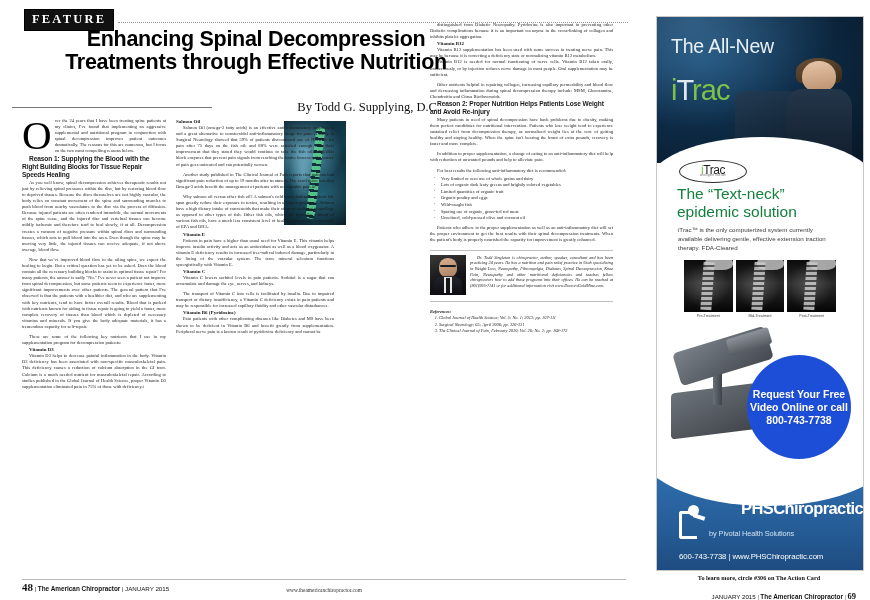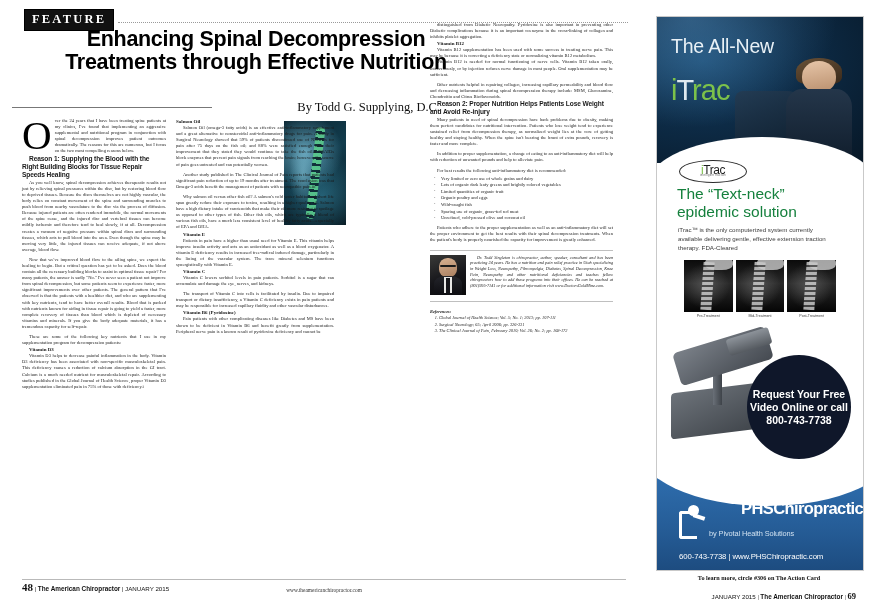--- a/index.html
+++ b/index.html
@@ -141,21 +141,21 @@
   #device .base{position:absolute;left:2px;top:58px;width:106px;height:46px;
     background:linear-gradient(160deg,#6d737a,#3c4147);transform:skewY(-7deg);border-radius:4px;}
   #device .arm{position:absolute;left:6px;top:10px;width:96px;height:34px;
     background:linear-gradient(160deg,#7b8189,#454a51);transform:rotate(-17deg);border-radius:5px;}
   #device .pad{position:absolute;left:58px;top:4px;width:44px;height:17px;
     background:linear-gradient(180deg,#8d939a,#565b61);transform:rotate(-17deg);border-radius:3px;}
   #device .post{position:absolute;left:44px;top:42px;width:9px;height:34px;background:#5a6views;}
   #device .post{background:linear-gradient(90deg,#6a7078,#3e4349);}
 
   #badge{position:absolute;right:12px;top:338px;width:104px;height:104px;border-radius:50%;
-    background:#0f172a;color:#fff;display:flex;align-items:center;justify-content:center;text-align:center;}
+    background:#1d4ed8;color:#fff;display:flex;align-items:center;justify-content:center;text-align:center;}
   #badge .t{font-family:"Liberation Sans",sans-serif;font-weight:bold;font-size:10.5px;line-height:13px;
     text-shadow:0 1px 1px rgba(0,0,0,.12);}
 
   #ad-footer{position:absolute;left:0;bottom:0;width:100%;height:100px;
     background:linear-gradient(180deg,#2f6fb0 0%,#255c96 60%,#1d4c80 100%);overflow:hidden;}
   #ad-footer .swoosh{position:absolute;left:-20px;top:-36px;width:260px;height:72px;background:#fff;
     border-radius:0 0 60% 60% / 0 0 100% 100%;}
   #phs{position:absolute;left:22px;top:30px;display:flex;align-items:center;gap:4px;}
   #phs-mark{width:26px;height:28px;position:relative;}
   #phs-mark .b1{position:absolute;left:0;top:6px;width:15px;height:22px;border:3.5px solid #fff;border-radius:3px 0 0 3px;border-right:none;}

